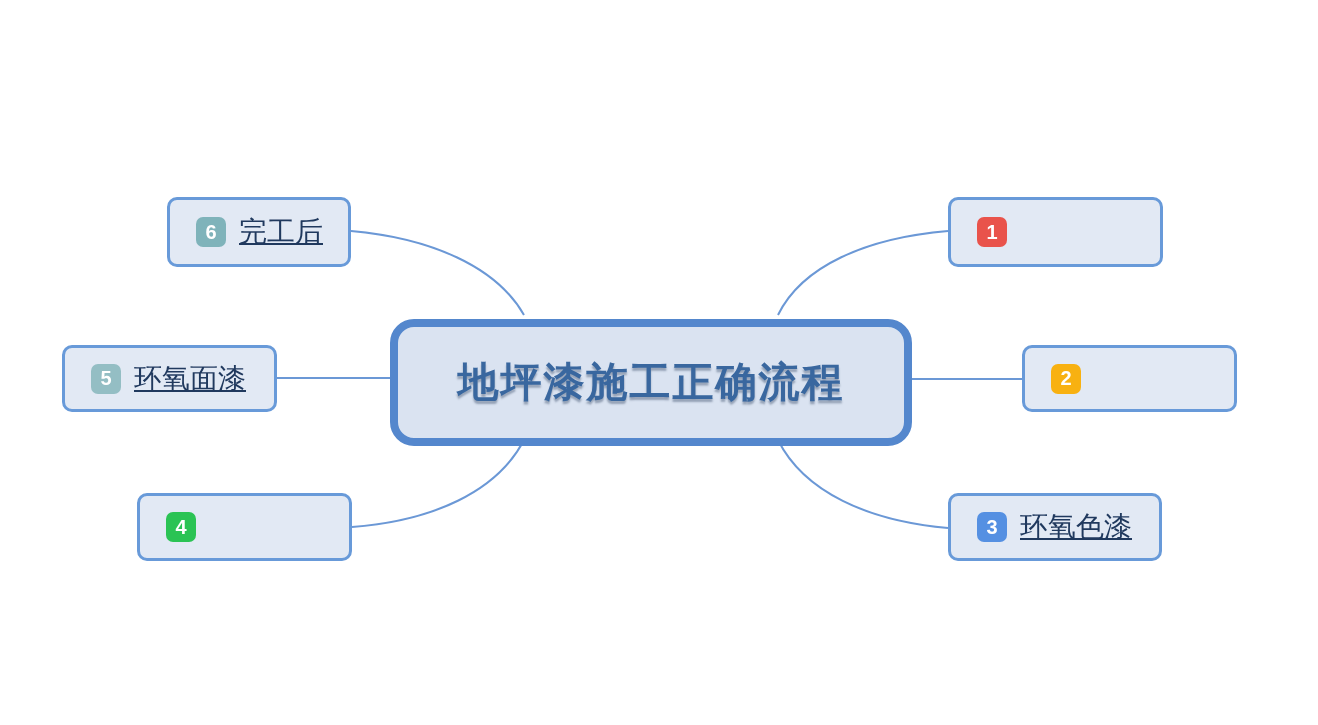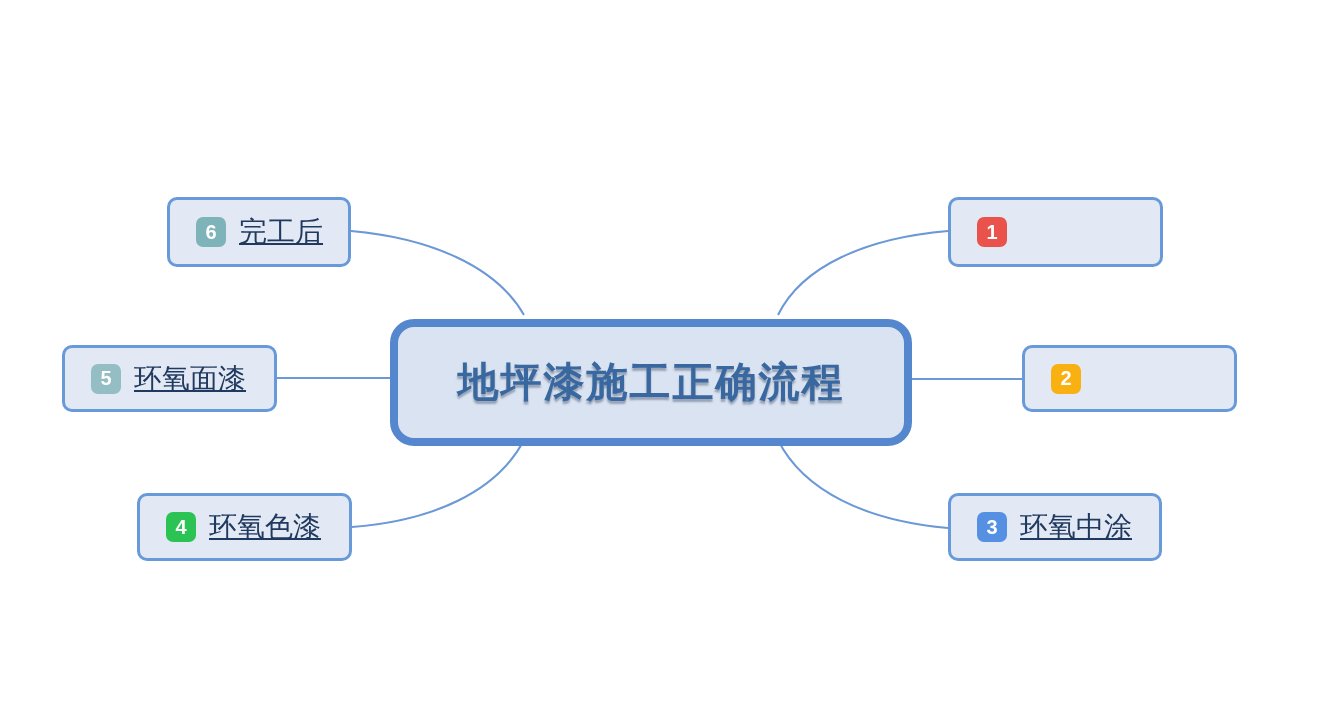--- a/index.html
+++ b/index.html
@@ -95,26 +95,25 @@
   <div class="branch-node n1">
     <span class="badge" style="background: rgb(233, 83, 75);">1</span>
   </div>
 
   <div class="branch-node n2">
     <span class="badge" style="background: rgb(248, 177, 17);">2</span>
   </div>
 
   <div class="branch-node n3">
     <span class="badge" style="background: rgb(85, 144, 226);">3</span>
-    <span class="branch-label">环氧中涂</span>
+    <span class="branch-label">环氧色漆</span>
   </div>
 
   <div class="branch-node n4">
     <span class="badge" style="background: rgb(43, 195, 84);">4</span>
-    <span class="branch-label">环氧色漆</span>
   </div>
 
   <div class="branch-node n5">
     <span class="badge" style="background: rgb(148, 190, 196);">5</span>
     <span class="branch-label">环氧面漆</span>
   </div>
 
   <div class="branch-node n6">
     <span class="badge" style="background: rgb(127, 179, 186);">6</span>
     <span class="branch-label">完工后</span>

